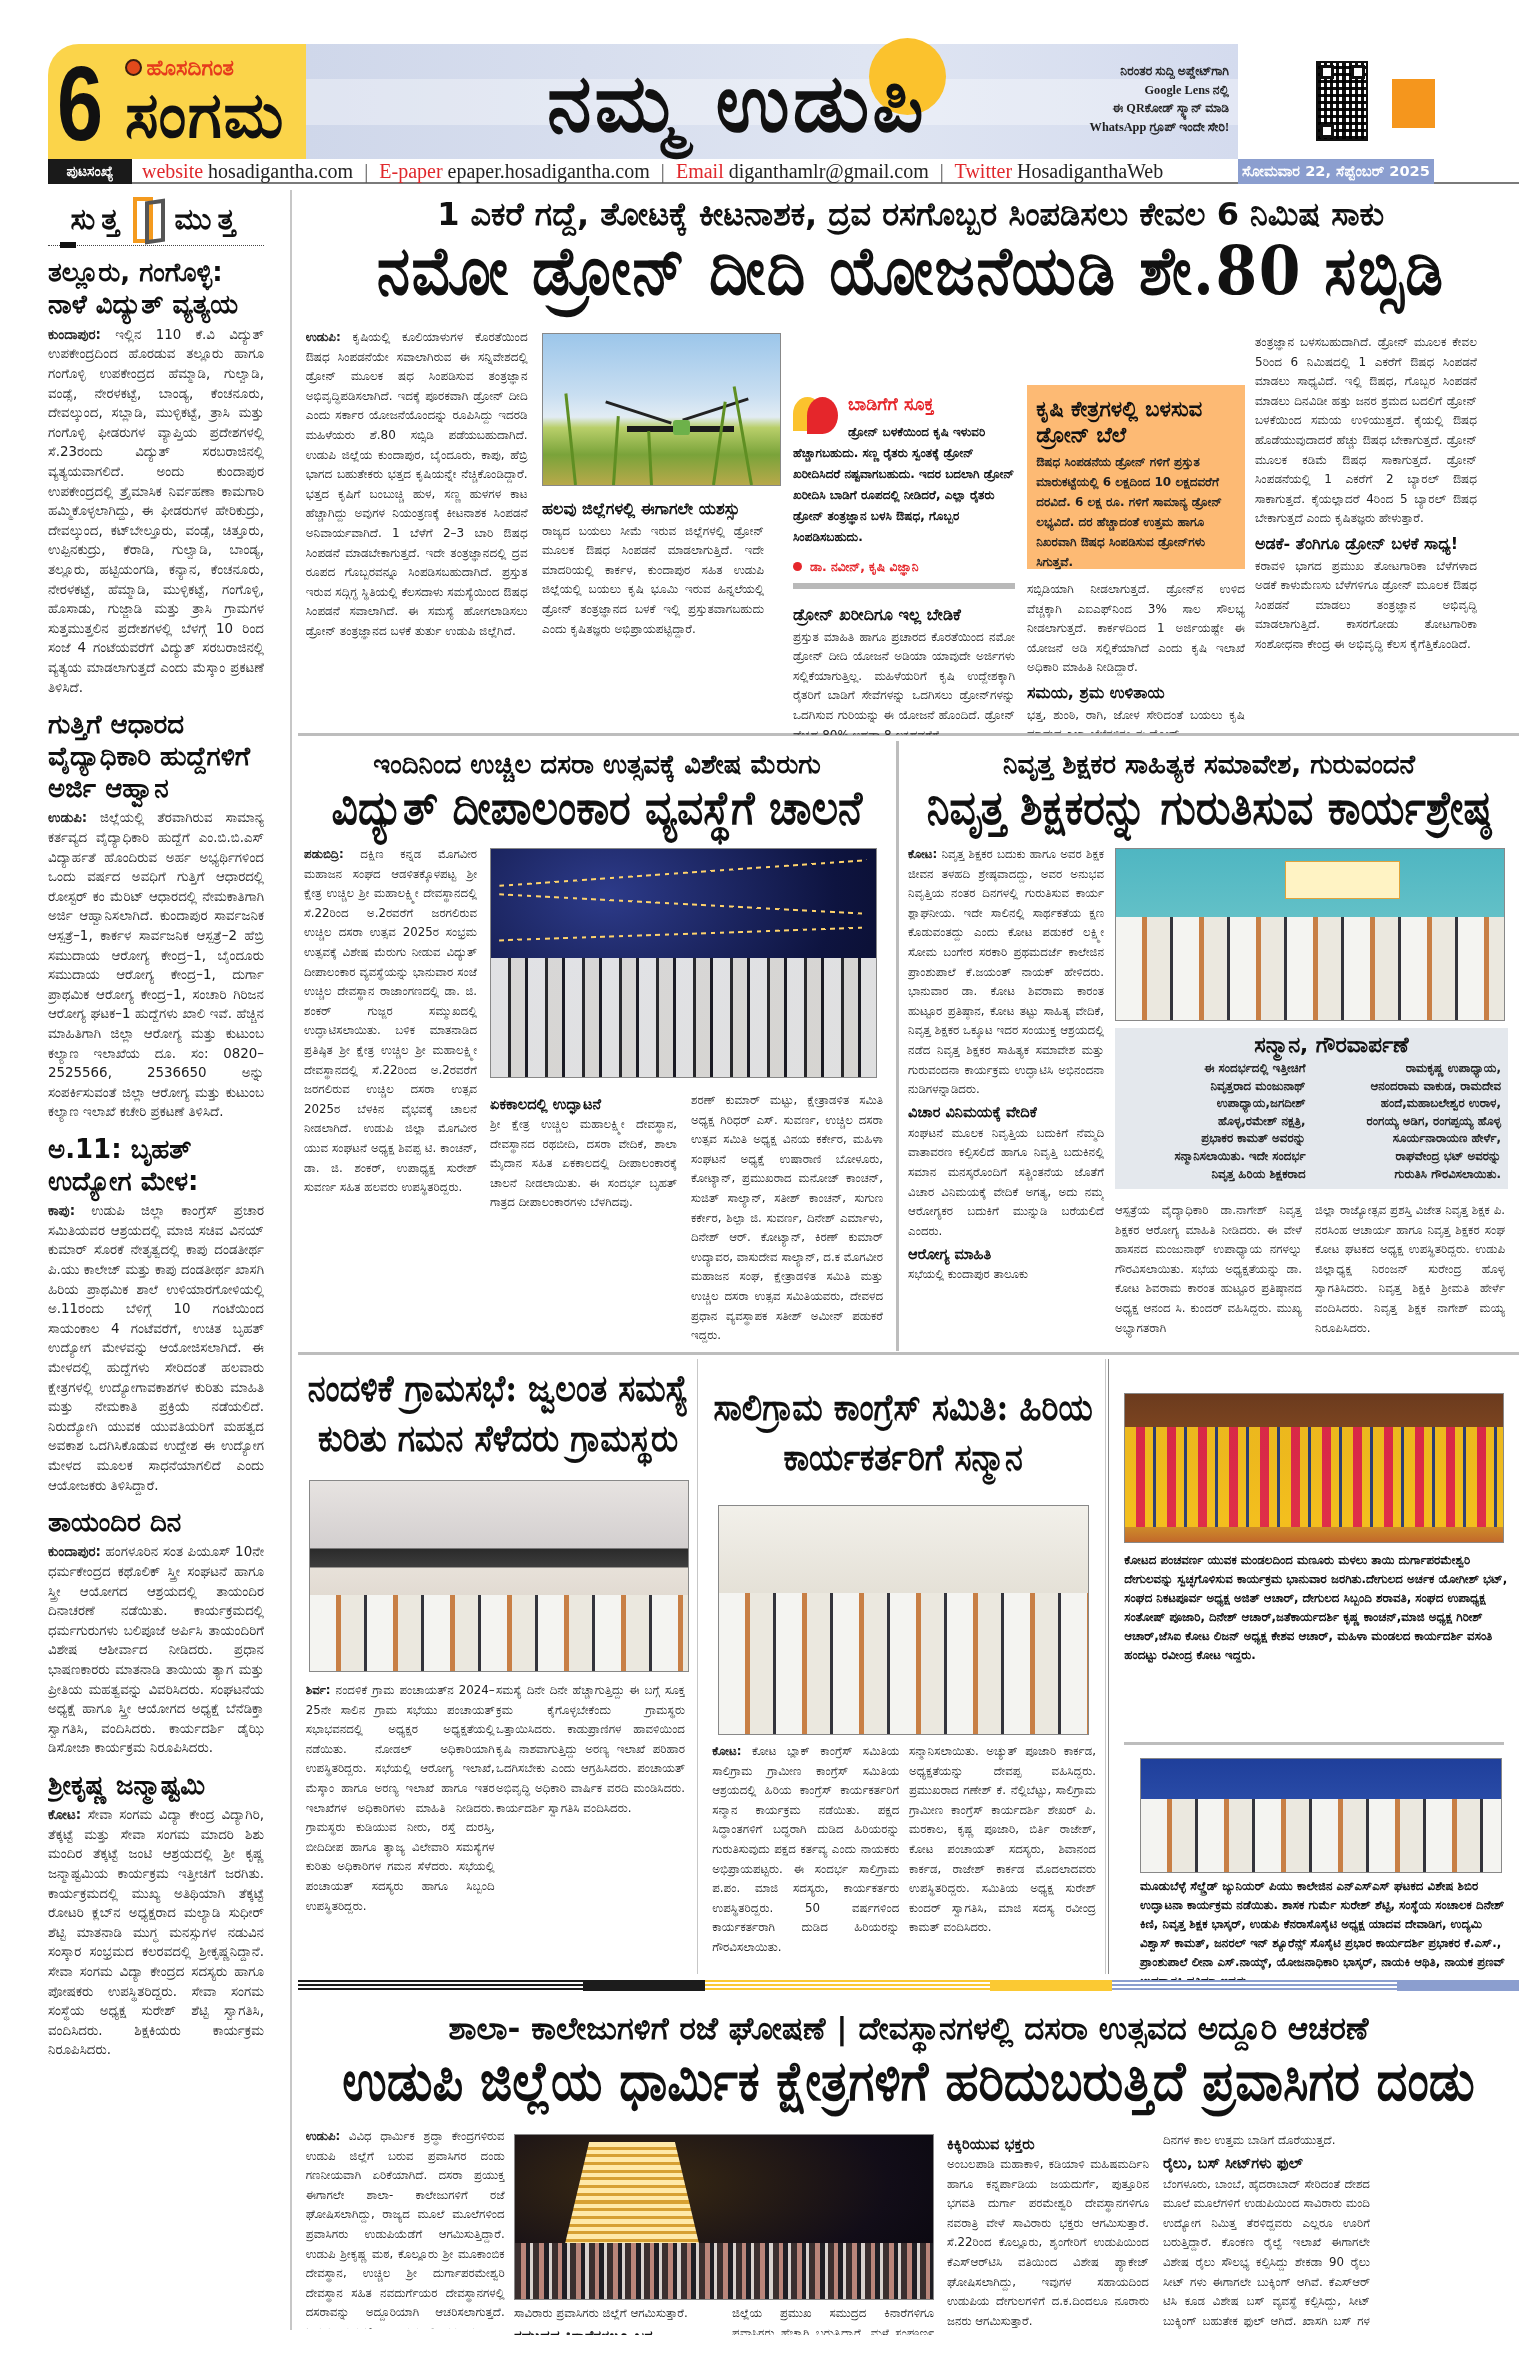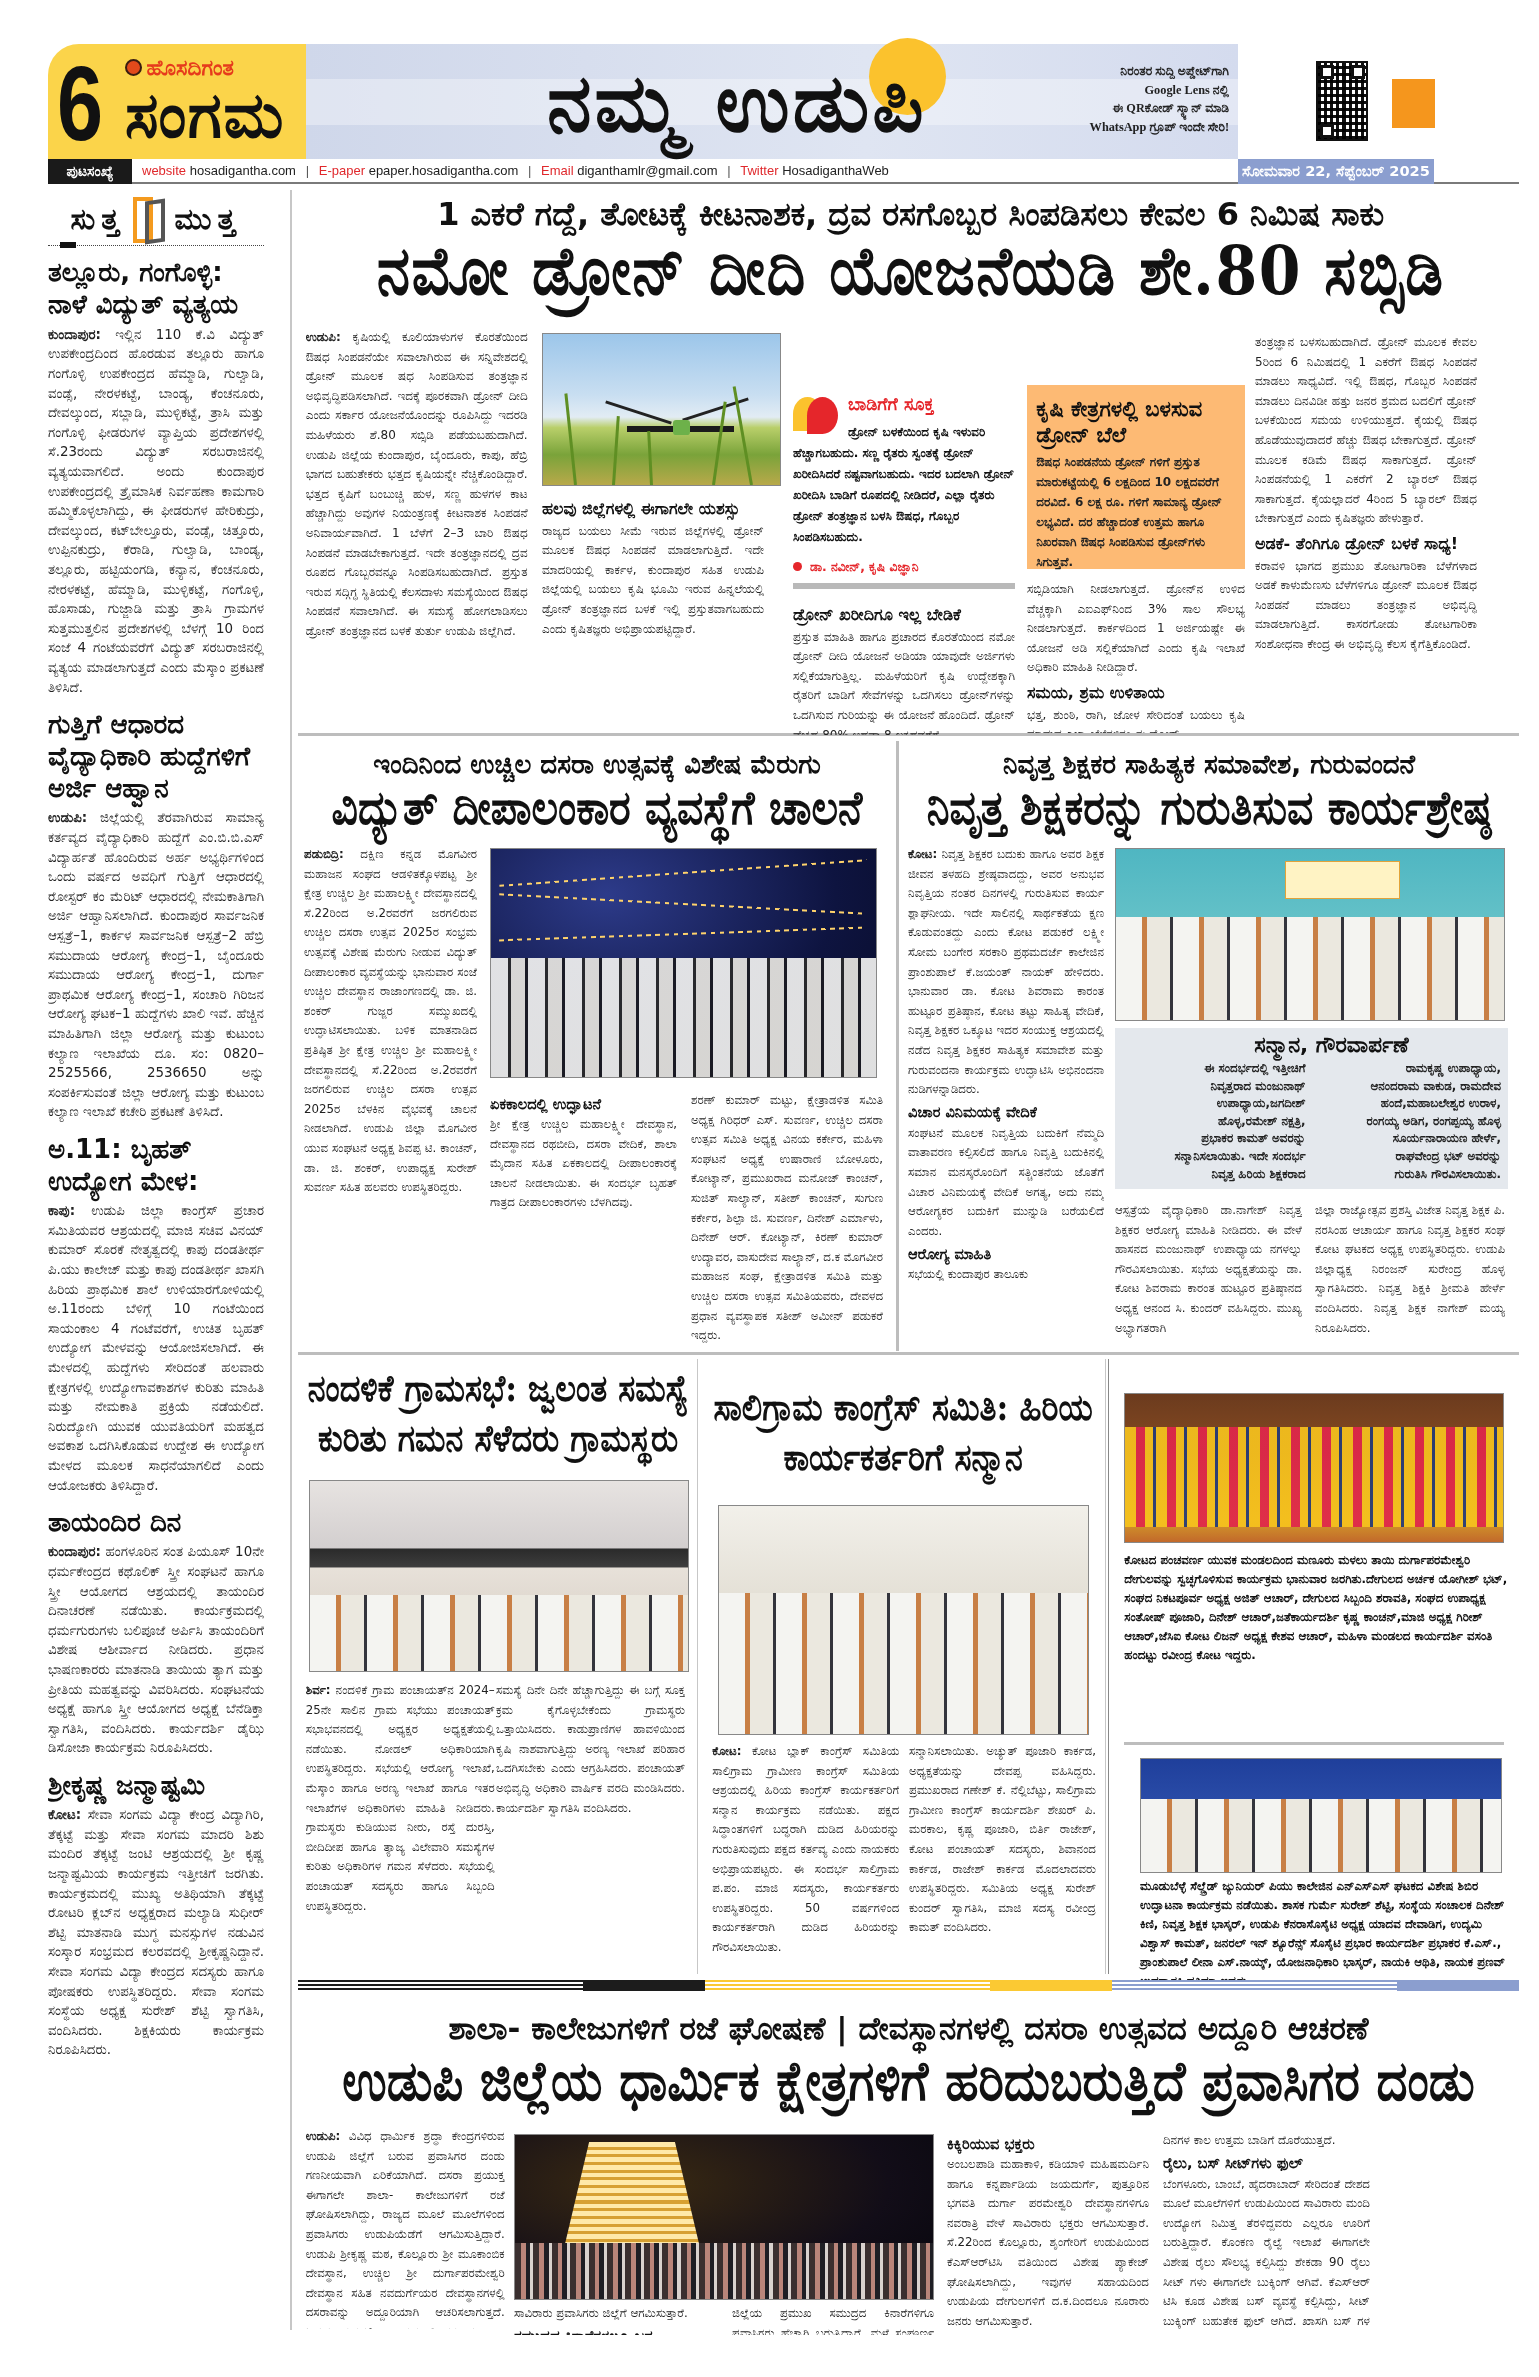--- a/index.html
+++ b/index.html
@@ -25,21 +25,21 @@
   .qr-prompt .l { display: block; }
   .qr-code { position: absolute; left: 1268px; top: 17px; width: 52px; height: 80px; background:
       repeating-linear-gradient(90deg, #111 0 3.1px, #fff 3.1px 6.1px),
       repeating-linear-gradient(0deg, #111 0 3.1px, #fff 3.1px 7px); background-blend-mode: multiply; border: 2.3px solid #111; }
   .qr-finder { position: absolute; width: 14px; height: 14px; border: 3.1px solid #111; background: #fff; }
   .orange-block { position: absolute; left: 1344px; top: 35px; width: 43px; height: 49px; background: #f5961d; }
 
   
   .infobar { position: absolute; left: 0; top: 115px; width: 1471px; height: 24.5px; border-bottom: 2.3px solid #7a7a7a; }
   .infobar-tag { position: absolute; left: 0; top: 0; width: 84px; height: 24.5px; background: #1a1a1a; color: #fff; font-size: 14px; font-weight: 700; text-align: center; line-height: 24.5px; }
-  .infobar-links { position: absolute; left: 94px; top: 0; height: 35px; line-height: 24.5px; font-family: Liberation Sans, sans-serif; font-size: 13px; color: #222; white-space: nowrap; }
+  .infobar-links { position: absolute; left: 94px; top: 0; height: 35px; line-height: 24.5px; font-family: Liberation Serif, serif; font-size: 20px; color: #222; white-space: nowrap; }
   .infobar-links .k { color: #e0282c; }
   .infobar-links .sep { color: #555; padding: 0 6.1px; }
   .date-box { position: absolute; left: 1190px; top: 0; width: 196px; height: 24.5px; background: #8b9ecf; color: #fff; font-weight: 700; font-size: 14.6px; text-align: center; line-height: 24.5px; }
 
   
   .col-left { position: absolute; left: 0; top: 146px; width: 244px; height: 2140px; border-right: 2.3px solid #c7c7c7; padding-right: 26px; overflow: hidden; }
   .col-main { position: absolute; left: 250px; top: 146px; width: 1221px; height: 2140px; }
 
   .kicker-logo { display: flex; align-items: center; justify-content: center; gap: 7.7px; margin: 4.6px 0 6.1px; height: 51px; border-bottom: 1.5px dotted #444; position: relative; }
   .kicker-logo .w { font-weight: 900; font-size: 29px; letter-spacing: 6.1px; }

